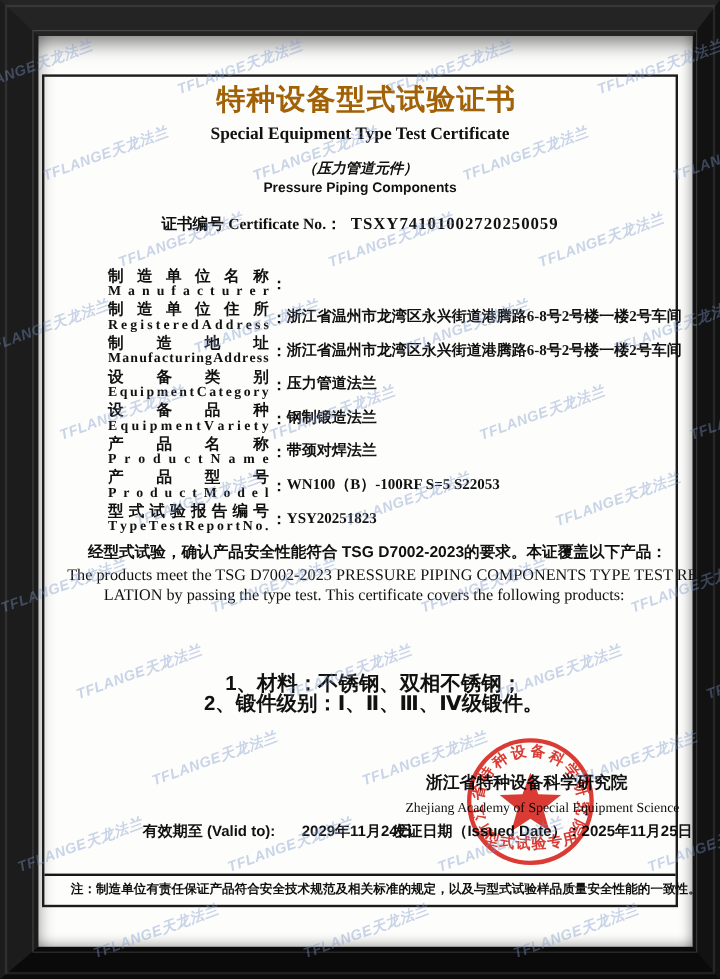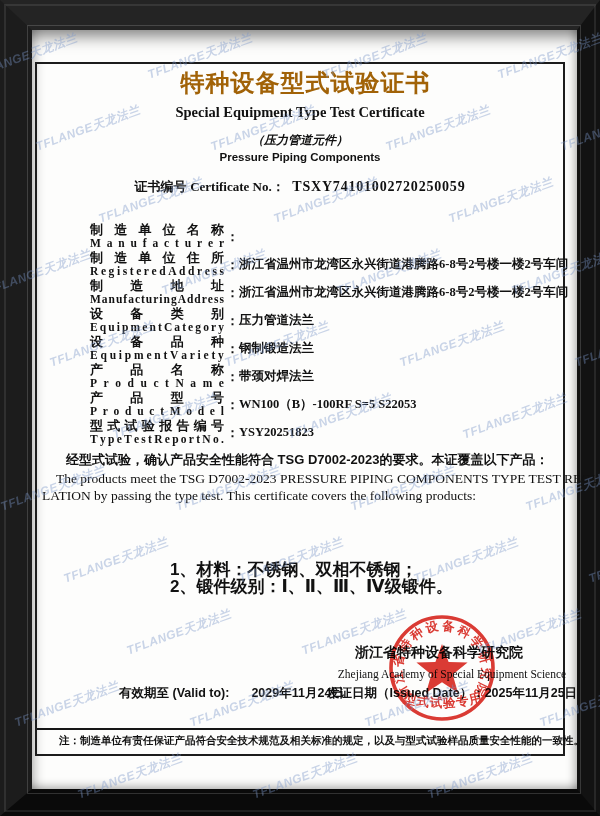--- a/index.html
+++ b/index.html
@@ -32,21 +32,21 @@
       inset 0 18px 16px -12px rgba(0,0,0,.5),
       inset 14px 0 12px -12px rgba(0,0,0,.30),
       inset -12px 0 10px -10px rgba(0,0,0,.30),
       inset 0 -12px 10px -10px rgba(0,0,0,.35);
     z-index:1;
   }
   .content{
     position:absolute;left:3px;top:32px;width:530px;height:694px;
     border:2px solid #1c1c1c;box-sizing:border-box;color:#111;
   }
-  .abs{position:absolute;}
+  .abs{position:absolute;text-align:center;}
   .ctr{left:0;right:0;text-align:center;}
   
   .title-cn{top:3px;font-size:24px;font-weight:700;letter-spacing:1px;color:#a16207;margin-left:11px;}
   .title-en{top:40px;font-size:14.5px;font-weight:700;font-family:"Liberation Serif","DejaVu Serif",serif;}
   .sub-cn{top:68px;font-size:12px;font-weight:700;font-style:italic;}
   .sub-en{top:87px;font-size:11.5px;font-weight:700;font-family:Liberation Sans, sans-serif;}
   .certline{top:114px;font-size:13px;white-space:nowrap;}
   .certline .cn{font-weight:700;}
   .certline .en{font-family:Liberation Serif, serif;font-weight:700;}
   .certline .no{font-family:"Liberation Serif","DejaVu Serif",serif;font-weight:700;

